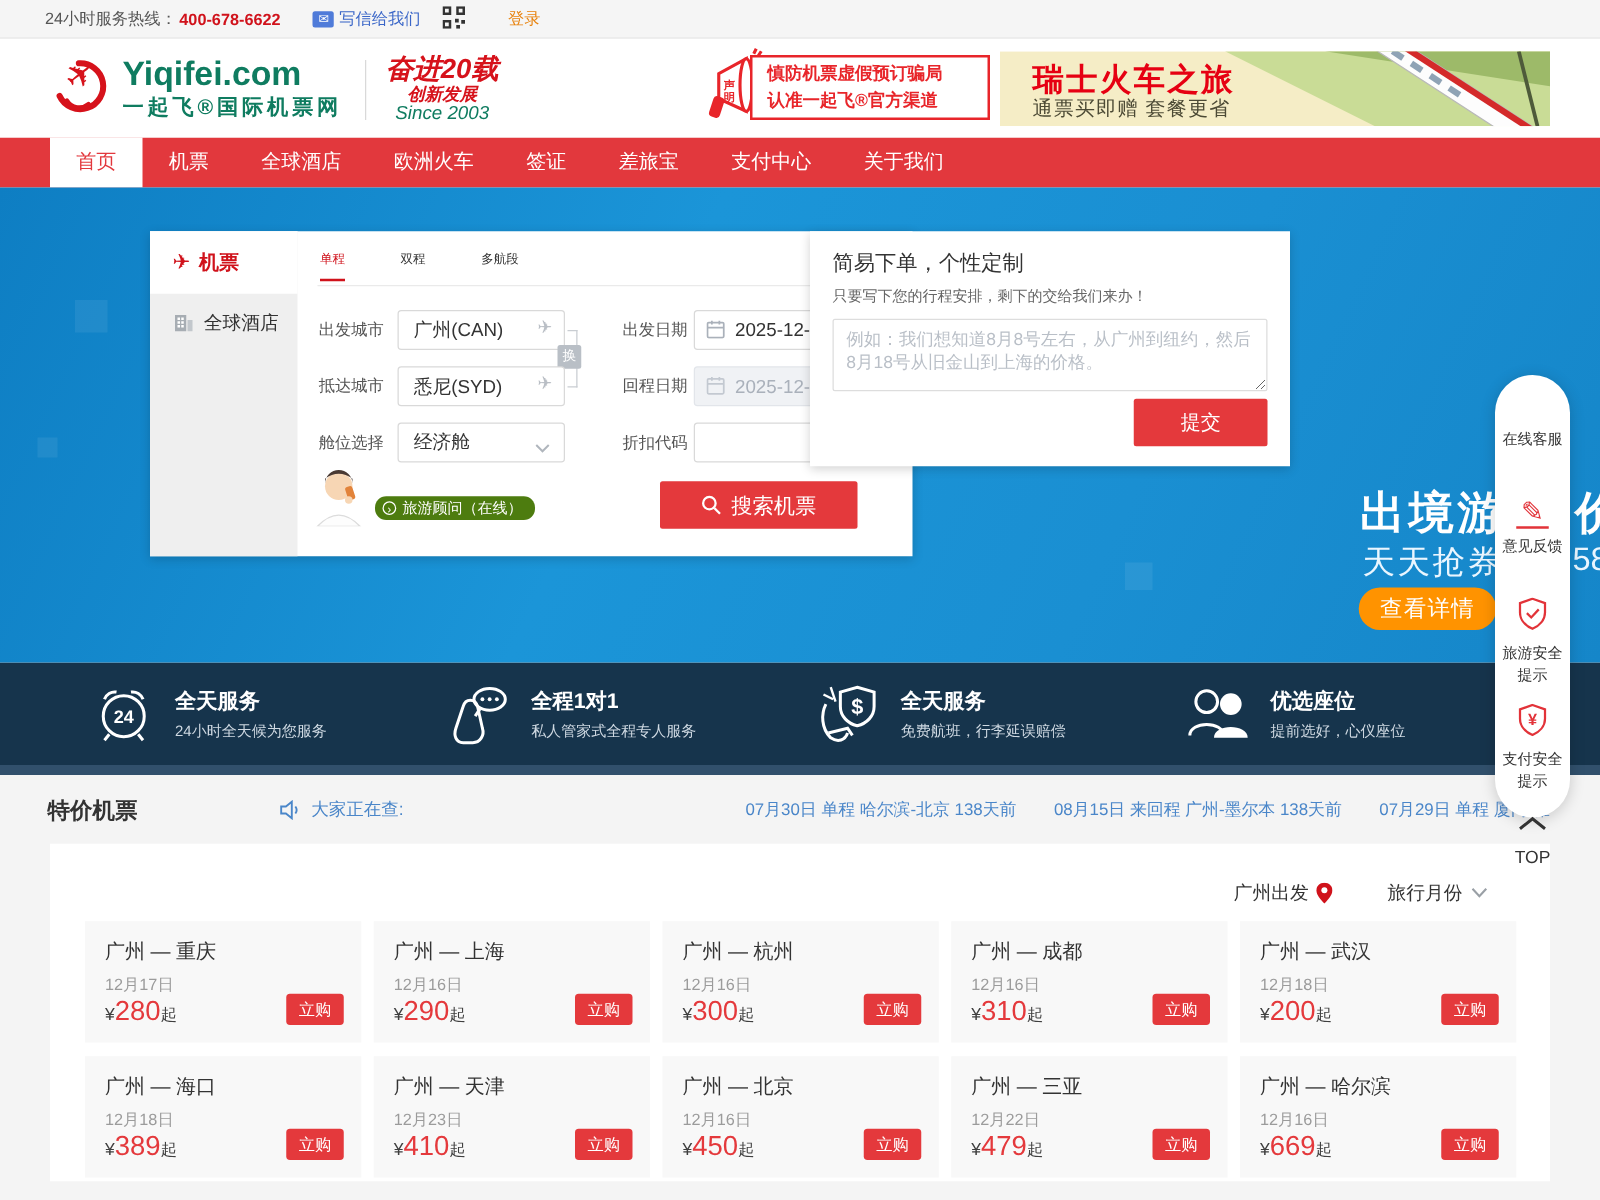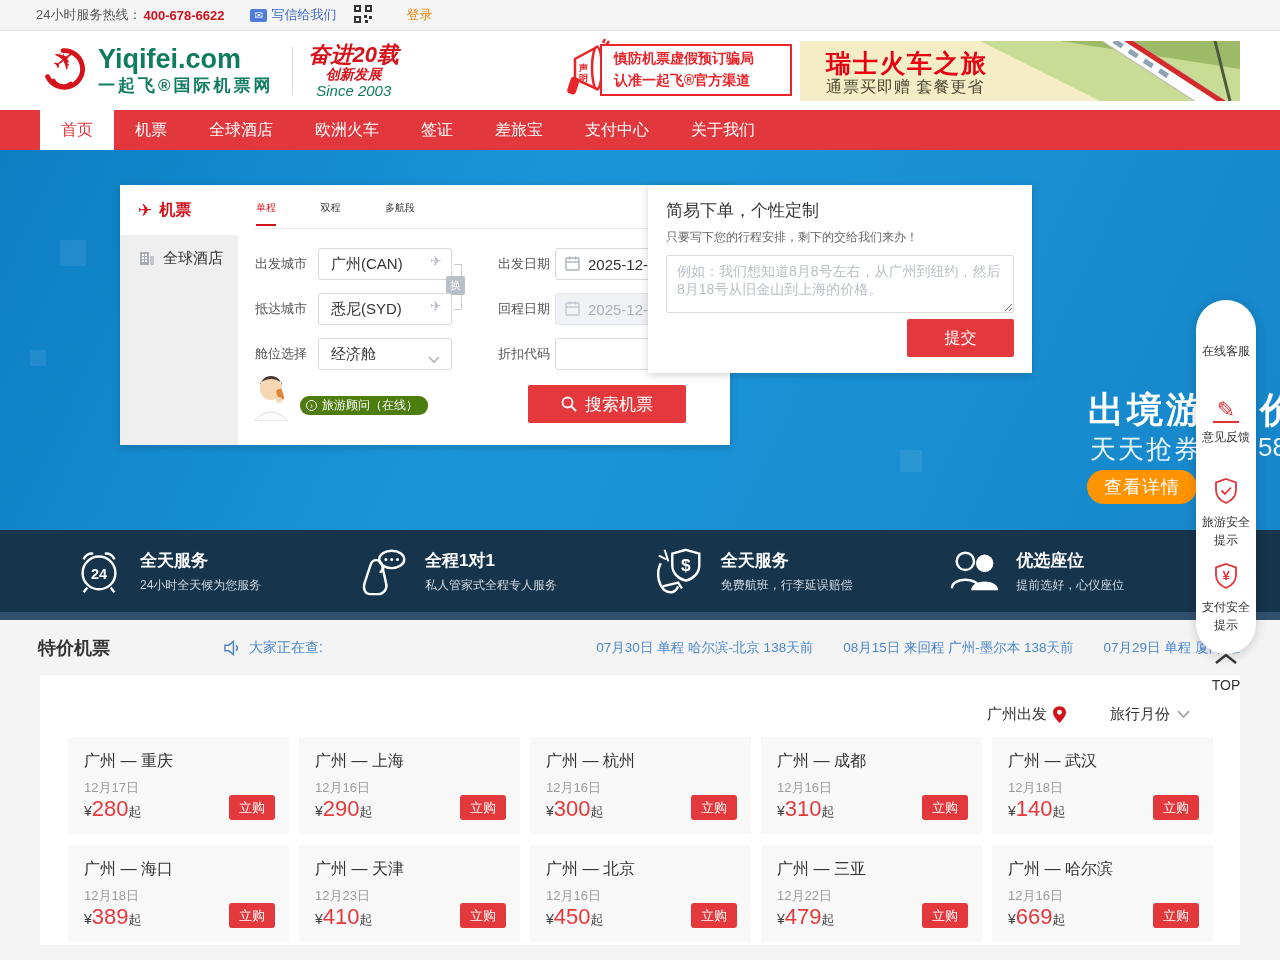--- a/index.html
+++ b/index.html
@@ -449,21 +449,21 @@
     </div>
     <div class="card">
       <div class="card-route">广州 — 成都</div>
       <div class="card-date">12月16日</div>
       <div class="card-price"><span class="card-cur">¥</span><span class="card-num">310</span><span class="card-qi">起</span></div>
       <button class="card-buy">立购</button>
     </div>
     <div class="card">
       <div class="card-route">广州 — 武汉</div>
       <div class="card-date">12月18日</div>
-      <div class="card-price"><span class="card-cur">¥</span><span class="card-num">140</span><span class="card-qi">起</span></div>
+      <div class="card-price"><span class="card-cur">¥</span><span class="card-num">200</span><span class="card-qi">起</span></div>
       <button class="card-buy">立购</button>
     </div>
   </div>
 
   <div class="cards-row row2">
     <div class="card">
       <div class="card-route">广州 — 海口</div>
       <div class="card-date">12月18日</div>
       <div class="card-price"><span class="card-cur">¥</span><span class="card-num">389</span><span class="card-qi">起</span></div>
       <button class="card-buy">立购</button>

